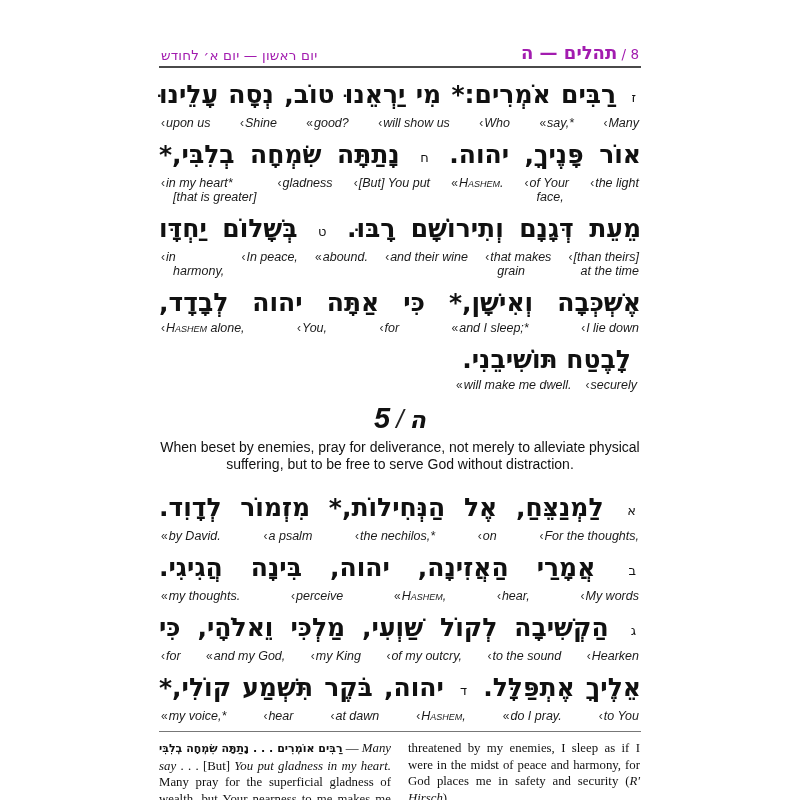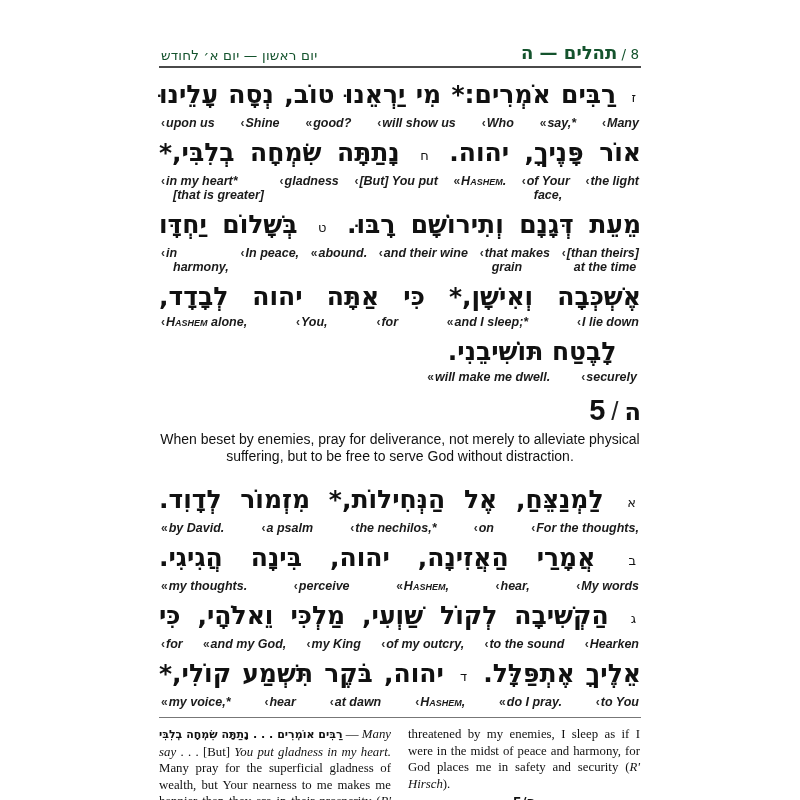--- a/index.html
+++ b/index.html
@@ -1,42 +1,42 @@
 <!DOCTYPE html>
 <html><head>
 <meta charset="utf-8">
 <style>
   html,body{margin:0;padding:0;background:#fff;width:800px;height:800px;overflow:hidden;}
   body{font-family:"Liberation Sans",sans-serif;color:#111;}
   .page{width:482px;margin:0 auto;padding-top:42px;}
 
   
-  .hdr{display:flex;justify-content:space-between;align-items:flex-end;font-size:13.5px;color:#14532d;padding:0 2px;}
+  .hdr{display:flex;justify-content:space-between;align-items:flex-end;font-size:13.5px;color:#a21caf;padding:0 2px;}
   .hdr-left{direction:rtl;font-family:"DejaVu Sans",sans-serif;letter-spacing:.2px;}
   .hdr-right{direction:rtl;font-family:"DejaVu Sans",sans-serif;}
   .hdr-right .pg{font-size:13.5px;font-weight:normal;}
   .hdr-right .ttl{font-weight:bold;font-size:18px;}
   .hdr-rule{border-top:2px solid #4a4a4a;margin-top:3px;}
 
   
   .verses{margin-top:10px;}
-  .verse{margin-bottom:6px;}
+  .verse{margin-bottom:6px;margin-top:8px;}
   .hebrew-line{direction:rtl;font-family:"DejaVu Sans",sans-serif;font-weight:bold;font-size:25px;line-height:34px;text-align:justify;text-align-last:justify;white-space:normal;}
   .verse-num{font-size:13px;font-weight:normal;margin:0 5px;vertical-align:1px;}
   .inter-row{display:flex;justify-content:space-between;align-items:flex-start;font-size:12.5px;font-style:italic;color:#1a1a1a;padding:1px 2px 0 2px;line-height:14px;}
-  .inter-item{white-space:nowrap;font-weight:bold;}
+  .inter-item{white-space:nowrap;}
   .inter-m{font-style:normal;color:#333;margin-right:2px;font-size:12px;letter-spacing:-1px;}
   .sc{font-variant:small-caps;}
   .t2{display:block;padding-left:12px;white-space:nowrap;}
   .verse-right{width:fit-content;margin-left:auto;margin-right:2px;}
   .verse-right .hebrew-line{text-align:center;text-align-last:center;}
-  .verse-right .inter-row{justify-content:center;gap:31px;}
+  .verse-right .inter-row{justify-content:center;gap:14px;}
 
   
-  .psalm-head{text-align:right;margin:10px 0 4px 0;}
+  .psalm-head{text-align:center;margin:10px 0 4px 0;font-style:italic;}
   .ph-num{font-weight:bold;font-size:29px;}
   .ph-sep{font-size:26px;font-weight:200;margin:0 6px;color:#222;}
   .ph-heb{font-family:"DejaVu Sans",sans-serif;font-weight:bold;font-size:24px;}
   .intro{font-size:14px;line-height:17px;text-align:center;margin:0 auto 18px auto;width:520px;max-width:none;position:relative;left:-19px;}
 
   
   .commentary{border-top:1.5px solid #777;margin-top:8px;padding-top:8px;display:flex;gap:17px;}
   .c-col{width:232px;font-family:"Liberation Serif",serif;font-size:12.8px;line-height:16.5px;text-align:justify;color:#111;}
   .c-col p{margin:0 0 2px 0;}
   .c-he{font-family:"DejaVu Sans",sans-serif;font-weight:bold;font-size:11px;}

